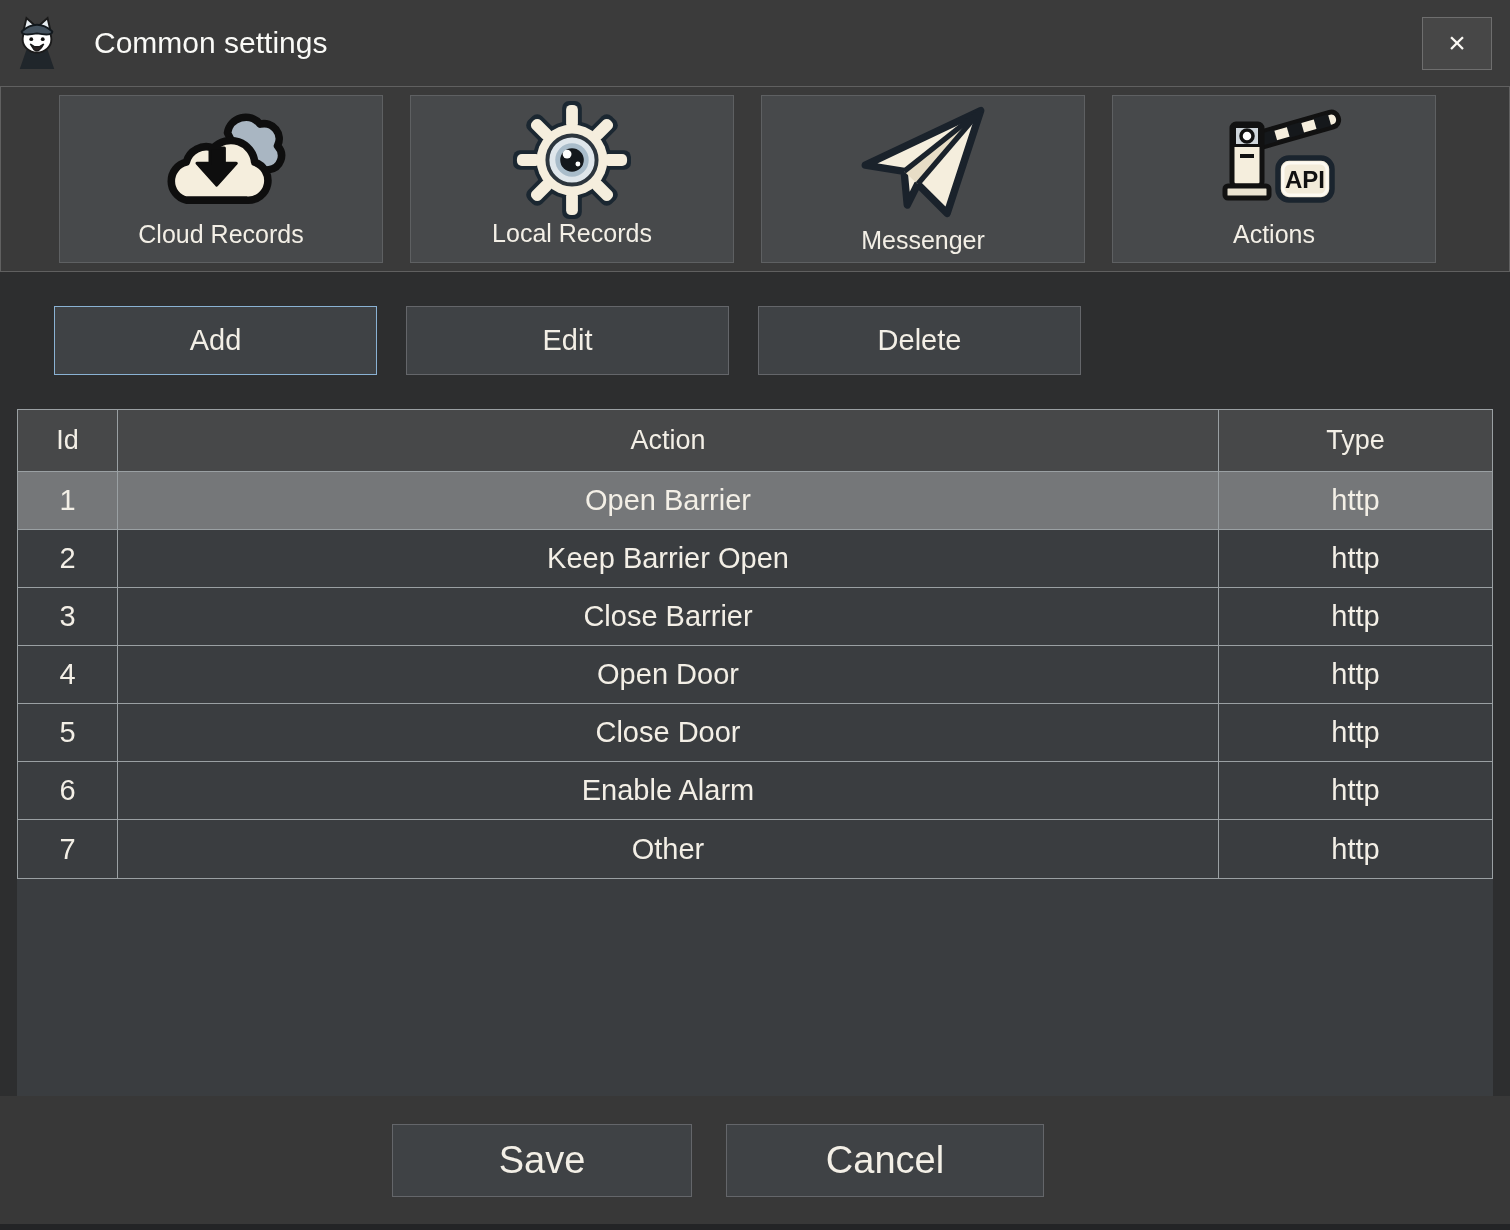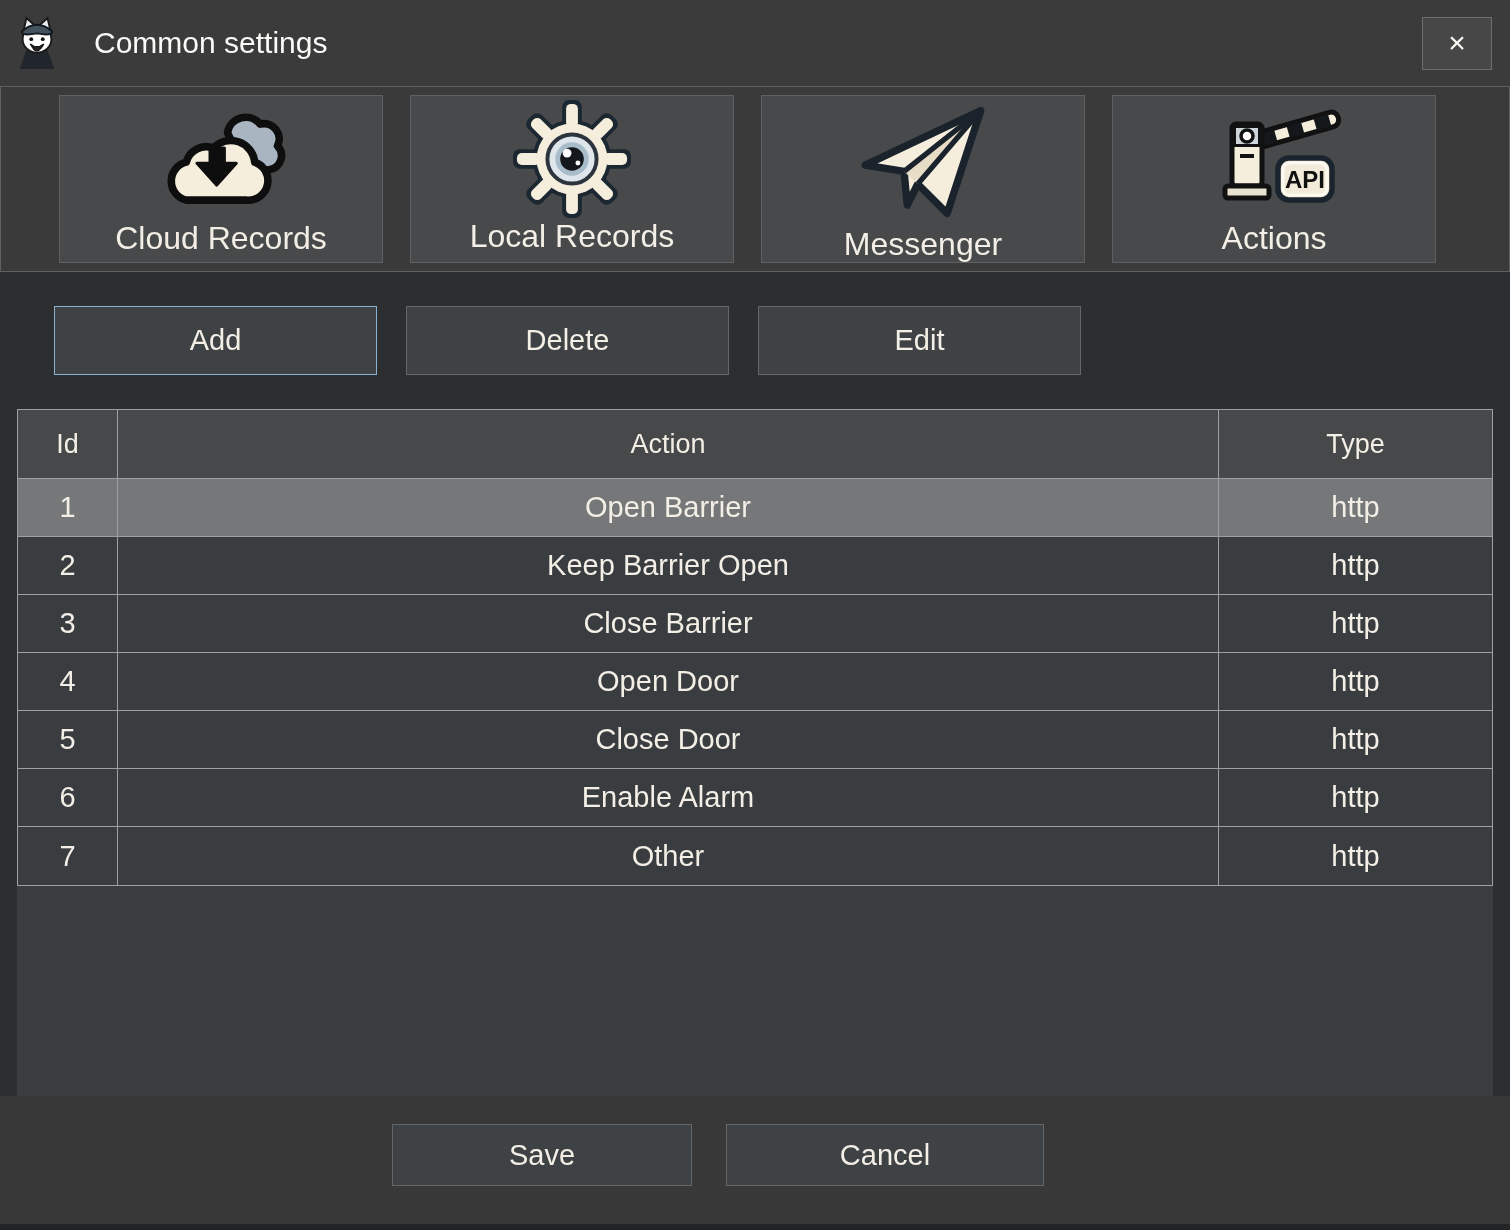--- a/index.html
+++ b/index.html
@@ -48,53 +48,53 @@
     display:flex;gap:27px;
     padding:8px 0 0 58px;
   }
   .tab{
     width:324px;height:168px;
     background:var(--bg-tabbtn);border:1px solid var(--tabbtn-border);
     display:flex;flex-direction:column;align-items:center;
     color:var(--text);
   }
   .tab .icon-box{flex:1;display:flex;align-items:center;justify-content:center;padding-top:4px;}
-  .tab .tab-label{font-size:32px;margin-bottom:14px;}
+  .tab .tab-label{font-size:25px;margin-bottom:14px;}
   
   .main{height:824px;background:var(--bg-main);}
   .toolbar{display:flex;gap:29px;padding:34px 0 0 54px;}
   .tool-btn{
     width:323px;height:69px;
     background:var(--bg-btn);border:1px solid var(--btn-border);
     color:var(--text);font-size:29px;
     display:flex;align-items:center;justify-content:center;
   }
   .tool-btn.focused{border:1px solid var(--accent);}
   
   .table-wrap{
     margin:34px 17px 0 17px;height:690px;
     background:var(--bg-table);
   }
   .tgrid{border:1px solid var(--line);}
   .cols{display:grid;grid-template-columns:99px 1fr 274px;}
   .cols > *{display:flex;align-items:center;justify-content:center;}
   .cols > * + *{border-left:1px solid var(--line);}
-  .thead{height:69px;background:var(--bg-thead);border-bottom:1px solid var(--line);font-size:27px;}
+  .thead{height:62px;background:var(--bg-thead);border-bottom:1px solid var(--line);font-size:27px;}
   .trow{height:58px;font-size:29px;}
   .trow:not(:last-child){border-bottom:1px solid var(--line);}
   .trow.selected{background:var(--bg-selected);}
   
   .footer{
     height:134px;background:var(--bg-footer);
     border-bottom:6px solid #232426;
     display:flex;gap:34px;padding:28px 0 0 392px;
   }
   .footer-btn{
-    height:62px;background:var(--bg-btn);border:1px solid var(--btn-border);
-    color:var(--text);font-size:29px;
+    height:73px;background:var(--bg-btn);border:1px solid var(--btn-border);
+    color:var(--text);font-size:38px;
     display:flex;align-items:center;justify-content:center;
   }
   .save{width:300px;}
   .cancel{width:318px;}
 </style>
 </head>
 <body>
 
 <header class="titlebar">
   <span class="logo">
@@ -195,22 +195,22 @@
       </svg>
     </span>
     <span class="tab-label">Actions</span>
   </button>
 </nav>
 
 <main class="main">
 
   <div class="toolbar">
     <button class="tool-btn focused">Add</button>
+    <button class="tool-btn">Edit</button>
     <button class="tool-btn">Delete</button>
-    <button class="tool-btn">Edit</button>
   </div>
 
   <section class="table-wrap">
     <div class="tgrid">
       <div class="thead cols">
         <div>Id</div>
         <div>Action</div>
         <div>Type</div>
       </div>
       <div class="tbody">

